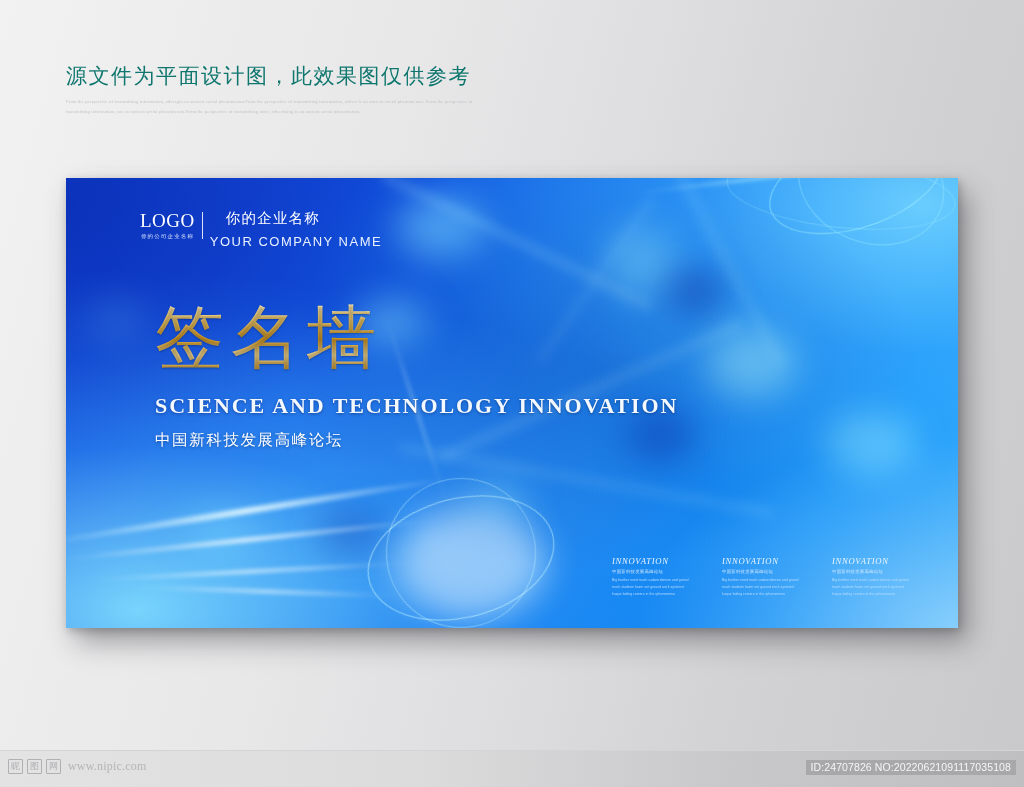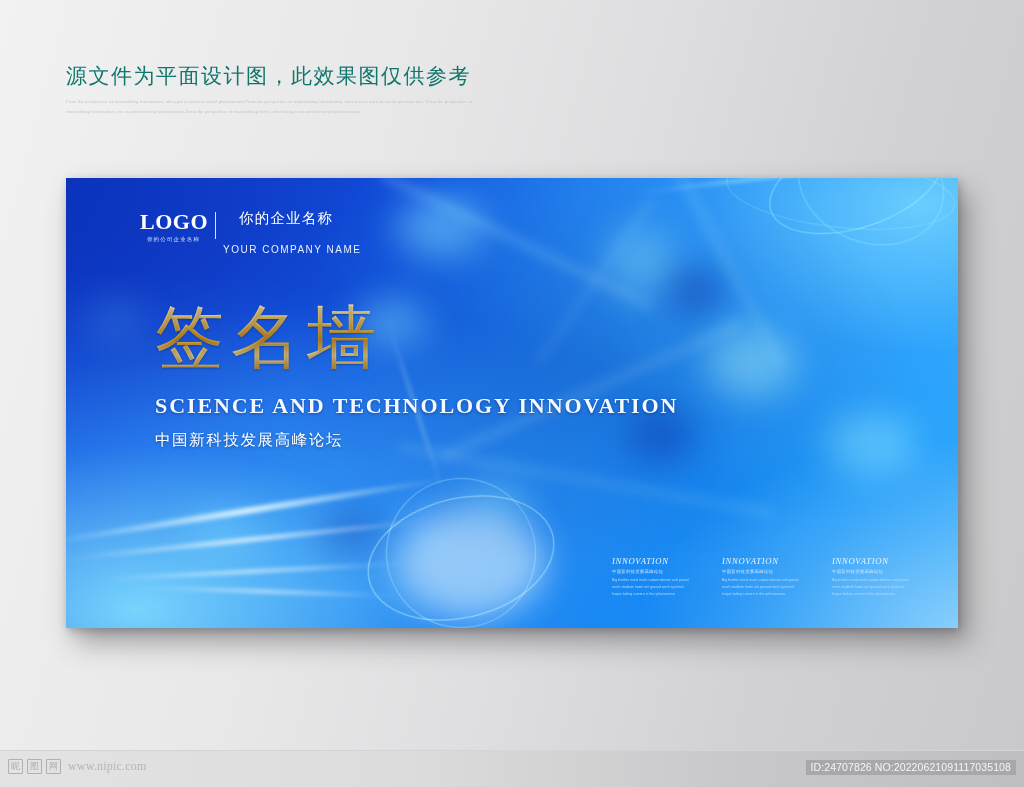--- a/index.html
+++ b/index.html
@@ -54,34 +54,34 @@
     background:
       radial-gradient(60% 70% at 100% 100%, rgba(255,255,255,.40) 0%, rgba(255,255,255,0) 60%),
       radial-gradient(70% 90% at 0% 6%, rgba(0,20,120,.30) 0%, rgba(0,20,120,0) 60%),
       radial-gradient(55% 70% at 60% 42%, rgba(0,25,130,.22) 0%, rgba(0,25,130,0) 65%);
   }
 
   
   #logo-row { position:absolute; left:74px; top:33px; display:flex; align-items:flex-start; }
   #logo-left { display:flex; flex-direction:column; align-items:center; }
   #logo-mark {
-    font-family:"Liberation Serif", serif; font-weight:700; font-size:22px;
+    font-family:"Liberation Serif", serif; font-weight:400; font-size:19px;
     color:#ffffff; letter-spacing:.5px; line-height:1;
   }
   #logo-cn-small {
     font-size:5.2px; color:#dfe9ff; letter-spacing:1.2px; margin-top:2.5px;
     transform:scaleX(1.04); white-space:nowrap;
   }
   #logo-divider { width:1px; background:rgba(255,255,255,.85); margin:1px 7px 0 7px; height:27px; }
   #logo-right { display:flex; flex-direction:column; }
   #logo-company-cn {
     font-size:14.5px; color:#ffffff; letter-spacing:1.2px; line-height:1.05; white-space:nowrap;margin-left:16px;
   }
   #logo-company-en {
-    font-size:10px; color:#e9f1ff; letter-spacing:1.5px; margin-top:18px; white-space:nowrap;
+    font-size:13px; color:#e9f1ff; letter-spacing:1.5px; margin-top:8px; white-space:nowrap;
   }
 
   
   #headline-group { position:absolute; left:89px; top:124px; }
   #headline {
     font-size:69px; font-weight:400; letter-spacing:7px; line-height:1.05;
     color:transparent;
     background:linear-gradient(180deg,#fff0c0 0%,#f6d071 24%,#d79b25 52%,#f7dc94 74%,#c98d18 100%);
     -webkit-background-clip:text; background-clip:text;
     -webkit-text-stroke:1.6px #e6b busy;

